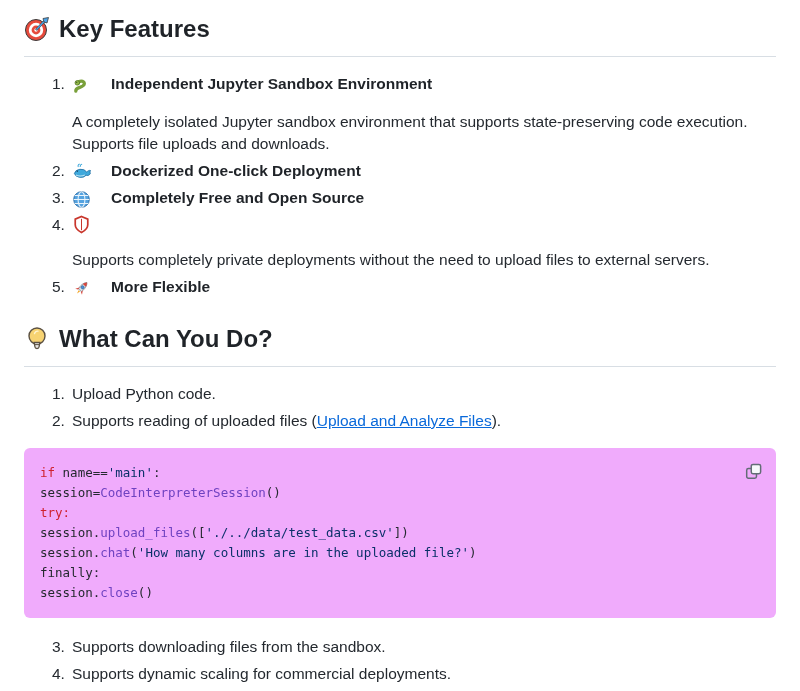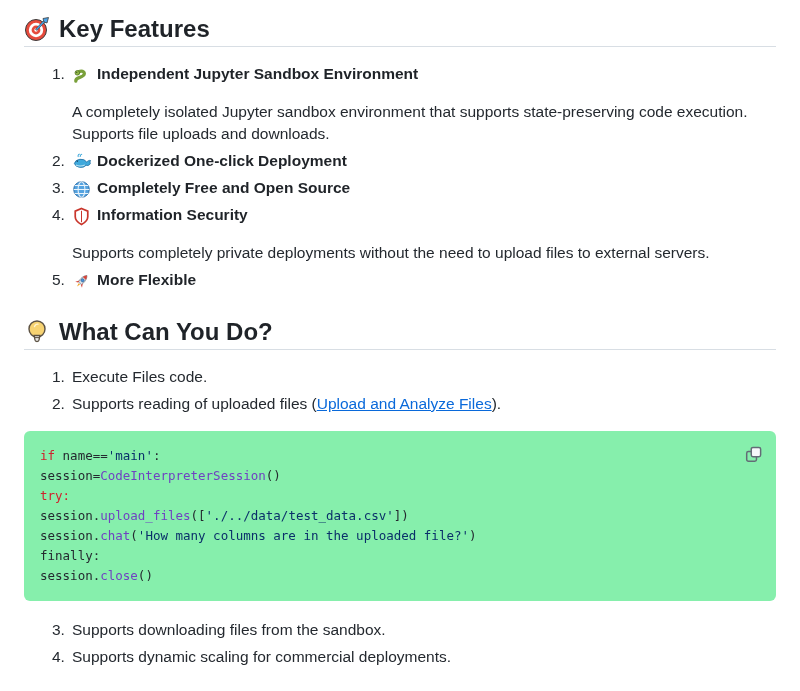--- a/index.html
+++ b/index.html
@@ -10,41 +10,41 @@
     font-family: "Liberation Sans", "DejaVu Sans", sans-serif;
     color:#24292f;
     font-size: 15.5px;
     line-height: 22px;
   }
   .page { padding: 14px 24px 24px 24px; }
 
   h2.md-h2 {
     display:flex; align-items:center; gap:9px;
     font-size:24px; line-height:30px; font-weight:600; color:#1f2328;
-    padding-bottom:2px; border-bottom:1px solid #d8dee4;
+    padding-bottom:12px; border-bottom:1px solid #d8dee4;
     margin:0 0 16px 0;
   }
   h2.md-h2.second { margin-top:26px; }
   .h-icon { width:26px; height:26px; flex:0 0 auto; }
 
   .md-list { list-style:none; margin:0 0 14px 0; }
   .md-item { margin-top:5px; }
   .li-row { display:flex; align-items:flex-start; padding-left:28px; }
   .num { min-width:20px; text-align:left; color:#24292f; flex:0 0 auto; }
   .li-body { flex:1; }
-  .title-row { display:flex; align-items:center; gap:6px; }
+  .title-row { display:flex; align-items:center; gap:20px; }
   .e-icon { width:19px; height:19px; flex:0 0 auto; position:relative; top:1px; }
   .item-title { font-weight:700; color:#1f2328; }
   .desc { margin-top:16px; color:#24292f; max-width:722px; }
 
   a.md-link { color:#0969da; text-decoration:underline; cursor:pointer; }
 
   .code-block {
     position:relative;
-    background:#86efac;
+    background:#f0abfc;
     border-radius:6px;
     margin:16px 0 18px 0;
     padding:15px 16px;
   }
   .code-block pre {
     font-family:"DejaVu Sans Mono","Liberation Mono",monospace;
     font-size:12.5px; line-height:20px;
     white-space:pre; overflow:hidden;
   }
   .tok-k { color:#cf222e; }
@@ -132,21 +132,20 @@
 
     <li class="md-item">
       <div class="li-row">
         <span class="num">4.</span>
         <div class="li-body">
           <div class="title-row">
             <svg class="e-icon" viewBox="0 0 20 20">
               <path d="M10 1.6 L16.6 4.4 V10.2 C16.6 14.8 10 18.4 10 18.4 C10 18.4 3.4 14.8 3.4 10.2 V4.4 Z" fill="#ffffff" stroke="#c9362c" stroke-width="1.8"></path>
               <path d="M10 4 V16" stroke="#c9362c" stroke-width="1.1"></path>
             </svg>
-            <span class="item-title">Information Security</span>
           </div>
           <div class="desc">Supports completely private deployments without the need to upload files to external servers.</div>
         </div>
       </div>
     </li>
 
     <li class="md-item">
       <div class="li-row">
         <span class="num">5.</span>
         <div class="li-body">
@@ -176,21 +175,21 @@
       <path d="M10.5 7.5 c0.5 -1.5 2 -2.5 3.5 -2.4" fill="none" stroke="#fff4cf" stroke-width="1.4" stroke-linecap="round"></path>
     </svg>
     <span>What Can You Do?</span>
   </h2>
 
   <ul class="md-list">
     <li class="md-item">
       <div class="li-row">
         <span class="num">1.</span>
         <div class="li-body">
-          <span>Execute Files code.</span>
+          <span>Upload Python code.</span>
         </div>
       </div>
     </li>
     <li class="md-item">
       <div class="li-row">
         <span class="num">2.</span>
         <div class="li-body">
           <span>Supports reading of uploaded files (</span><a class="md-link">Upload and Analyze Files</a><span>).</span>
         </div>
       </div>

